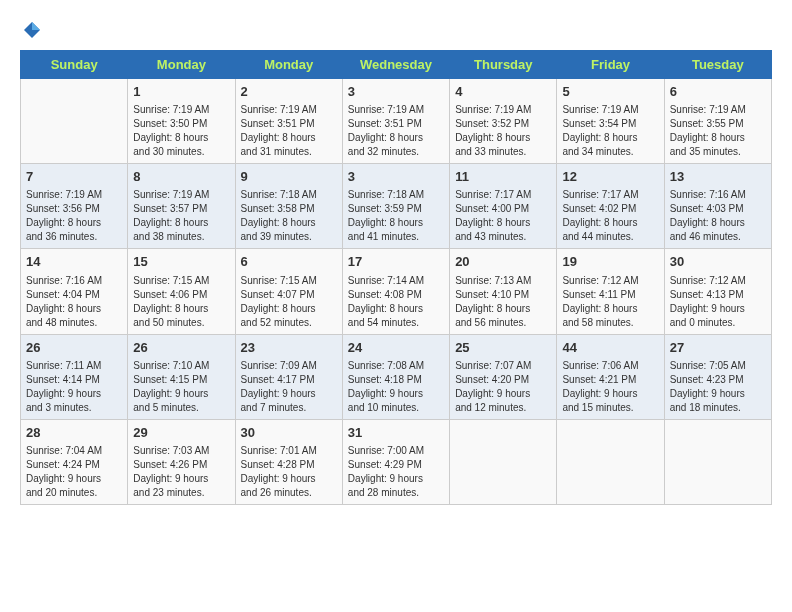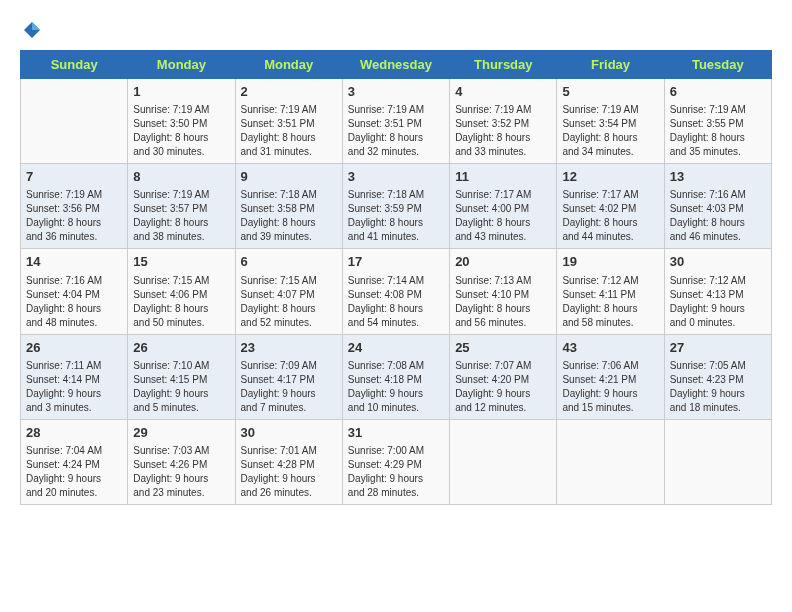--- a/index.html
+++ b/index.html
@@ -214,21 +214,21 @@
         </td>
         <td>
           <span class="day-number">24</span>
           <div class="day-info">Sunrise: 7:08 AM<br>Sunset: 4:18 PM<br>Daylight: 9 hours<br>and 10 minutes.</div>
         </td>
         <td>
           <span class="day-number">25</span>
           <div class="day-info">Sunrise: 7:07 AM<br>Sunset: 4:20 PM<br>Daylight: 9 hours<br>and 12 minutes.</div>
         </td>
         <td>
-          <span class="day-number">43</span>
+          <span class="day-number">44</span>
           <div class="day-info">Sunrise: 7:06 AM<br>Sunset: 4:21 PM<br>Daylight: 9 hours<br>and 15 minutes.</div>
         </td>
         <td>
           <span class="day-number">27</span>
           <div class="day-info">Sunrise: 7:05 AM<br>Sunset: 4:23 PM<br>Daylight: 9 hours<br>and 18 minutes.</div>
         </td>
       </tr>
       <tr>
         <td>
           <span class="day-number">28</span>

